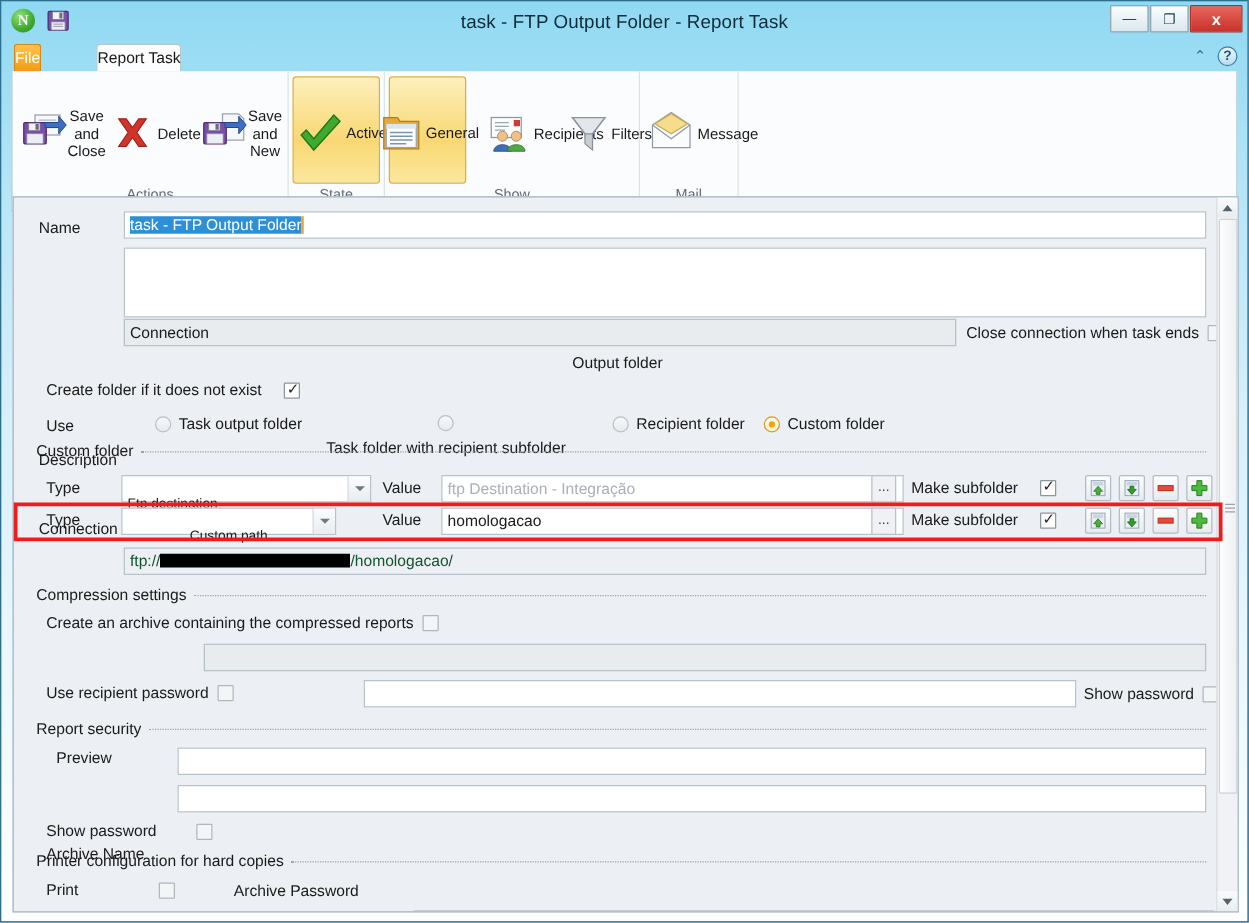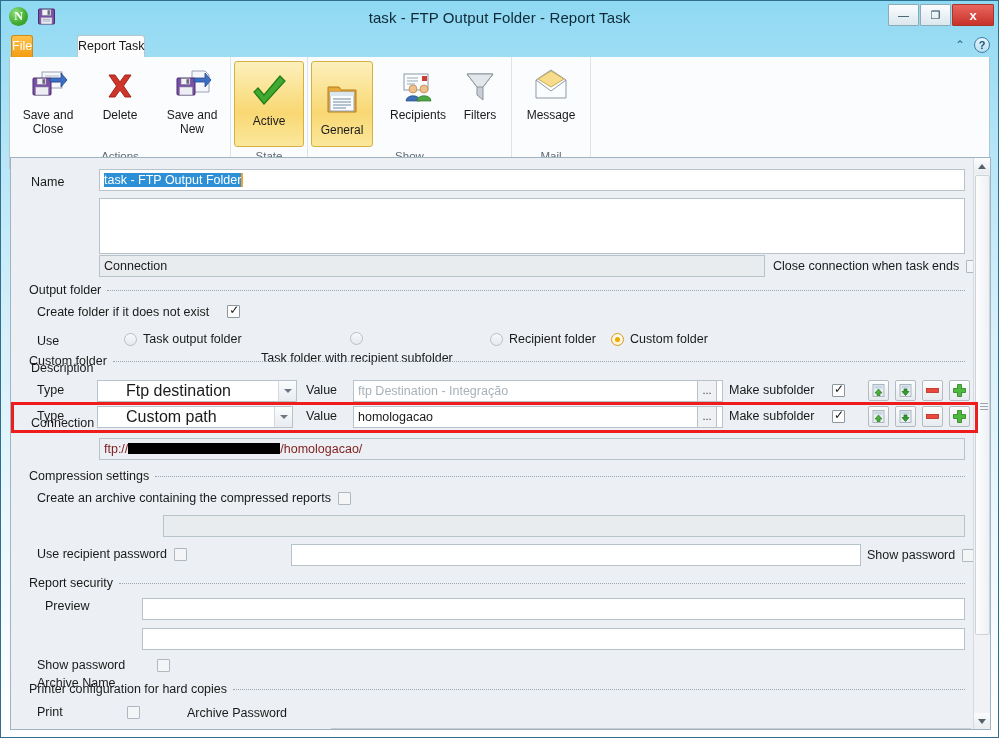--- a/index.html
+++ b/index.html
@@ -71,42 +71,42 @@
     background:#fbfcfd; border:1px solid #b4c6ce; border-top:none;
     display:flex;
   }
   .rgroup { position:relative; display:flex; flex-direction:column; border-right:1px solid #dbe4e9; }
   .rgroup:last-child { border-right:none; }
   .rgroup-items { display:flex; flex:1; padding:4px 2px 0 2px; }
   .rgroup-label {
     height:20px; line-height:16px; text-align:center; font-size:11.5px; color:#5c6b75;
   }
   .rbtn {
-    width:70px; padding-top:4px; display:flex; flex-direction:column; align-items:center;
+    width:70px; padding-top:4px; display:flex; flex-direction:row; align-items:center;
     border:1px solid transparent; border-radius:3px; margin:0 1px;
   }
   .rbtn.sel {
     background:linear-gradient(180deg,#fdf0bc,#f9d873 60%,#fbe79c);
     border-color:#d7b13e;
   }
   .rbtn .glyph { height:42px; display:flex; align-items:center; justify-content:center; }
   .rbtn .cap { font-size:12px; text-align:center; line-height:14px; color:#1a1a1a; }
   
   .content {
     position:absolute; left:9px; top:156px; width:981px; height:573px;
     background:#eceff3; border:1px solid #9fb4c0; overflow:hidden;
   }
   .form { position:absolute; left:0; top:0; width:962px; height:100%; }
   .row { position:absolute; }
   .lbl { font-size:12.5px; color:#1a1a1a; white-space:nowrap; }
   .tbox {
     background:#fff; border:1px solid #b8c2c9; height:22px; line-height:20px;
     padding:0 4px; font-size:12.5px; color:#1a1a1a;
   }
-  .tbox.ro { background:#eceff3; color:#7f1d1d; }
+  .tbox.ro { background:#eceff3; color:#14532d; }
   .tbox.grey { background:#e9ecef; }
   .tbox.ph { color:#a9b1b8; }
   .sect { position:absolute; display:flex; align-items:center; width:940px; }
   .sect .t { font-size:12.5px; color:#1a1a1a; padding-right:6px; white-space:nowrap; }
   .sect .ln { flex:1; border-top:1px dotted #9aa7b0; height:0; }
   .cbx {
     display:inline-block; width:13px; height:13px; border:1px solid #b0b8bf;
     background:#f3f5f7; vertical-align:middle; position:relative; border-radius:1px;
   }
   .cbx.on { background:#fdfdfd; border-color:#8d979e; }
@@ -122,21 +122,21 @@
     border-color:#d79a1e; background:linear-gradient(180deg,#fffdf2,#fdf2cf);
   }
   .rdo.on:after {
     content:""; position:absolute; left:3px; top:3px; width:5px; height:5px;
     border-radius:50%; background:#f0a800;
   }
   .radio-item { display:inline-flex; align-items:center; gap:6px; }
   .combo {
     position:relative; background:#fff; border:1px solid #b8c2c9; height:22px;
   }
-  .combo .val { line-height:20px; padding:0 4px; font-size:16px;margin-left:24px; }
+  .combo .val { line-height:20px; padding:12px 4px; font-size:11px; }
   .combo .arrow {
     position:absolute; right:0; top:0; width:18px; height:20px;
     background:linear-gradient(180deg,#fbfcfd,#e8ecf0); border-left:1px solid #d3d9de;
     display:flex; align-items:center; justify-content:center;
   }
   .combo .arrow i {
     border-left:4px solid transparent; border-right:4px solid transparent;
     border-top:4px solid #6e7a83; display:block;
   }
   .dots {
@@ -366,26 +366,26 @@
 
       <div class="row lbl" style="left:20px; top:258px;">Connection</div>
       <div class="row tbox grey" style="left:88px; top:97px; width:666px;">
         <span>Connection</span>
       </div>
       <div class="row" style="left:762px; top:101px; display:flex; align-items:center; gap:7px;">
         <span class="lbl">Close connection when task ends</span>
         <span class="cbx"></span>
       </div>
 
-      <div class="sect" style="left:18px; top:125px; width:936px;">
+      <div class="sect" style="left:18px; top:125px; width:936px;flex-direction:column;">
         <span class="t">Output folder</span>
         <span class="ln"></span>
       </div>
 
-      <div class="row" style="left:26px; top:147px; display:flex; align-items:flex-start; gap:18px;">
+      <div class="row" style="left:26px; top:147px; display:flex; align-items:flex-end; gap:18px;">
         <span class="lbl">Create folder if it does not exist</span>
         <span class="cbx on"></span>
       </div>
 
       <div class="row lbl" style="left:26px; top:176px;">Use</div>
       <div class="row radio-item" style="left:113px; top:174px;">
         <span class="rdo"></span>
         <span class="lbl">Task output folder</span>
       </div>
       <div class="row radio-item" style="left:250px; top:174px;flex-direction:column;">
@@ -442,21 +442,21 @@
         </div>
         <div class="sqbtn" style="position:absolute; left:912px; top:0;">
           <svg width="15" height="15" viewBox="0 0 15 15">
             <path d="M5.5 1.5 L9.5 1.5 L9.5 5.5 L13.5 5.5 L13.5 9.5 L9.5 9.5 L9.5 13.5 L5.5 13.5 L5.5 9.5 L1.5 9.5 L1.5 5.5 L5.5 5.5 Z" fill="#4cbb3c" stroke="#2b7c21" stroke-width=".8"></path>
           </svg>
         </div>
       </div>
 
       <div class="row" style="left:26px; top:248px; width:928px; height:22px;">
         <span class="lbl" style="position:absolute; left:0; top:3px;">Type</span>
-        <div class="combo" style="position:absolute; left:60px; top:0; width:196px;">
+        <div class="combo" style="position:absolute; left:60px; top:0; width:172px;text-align:center;">
           <div class="val">Custom path</div>
           <div class="arrow">
               <i></i>
             </div>
         </div>
         <span class="lbl" style="position:absolute; left:269px; top:3px;">Value</span>
         <div class="tbox" style="position:absolute; left:316px; top:0; width:370px;">
           <span>homologacao</span>
         </div>
         <div class="dots" style="position:absolute; left:660px; top:0;">...</div>

